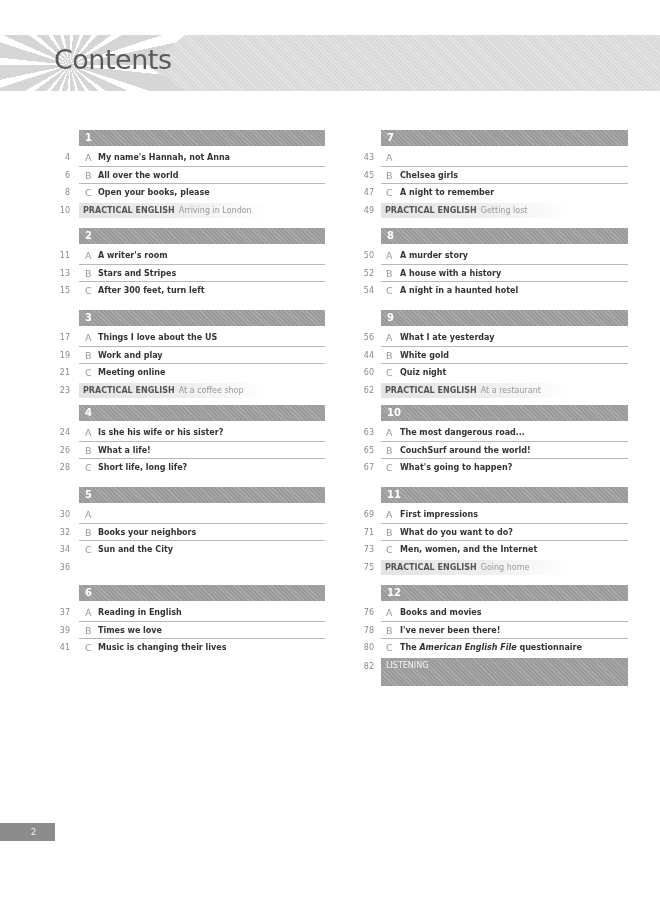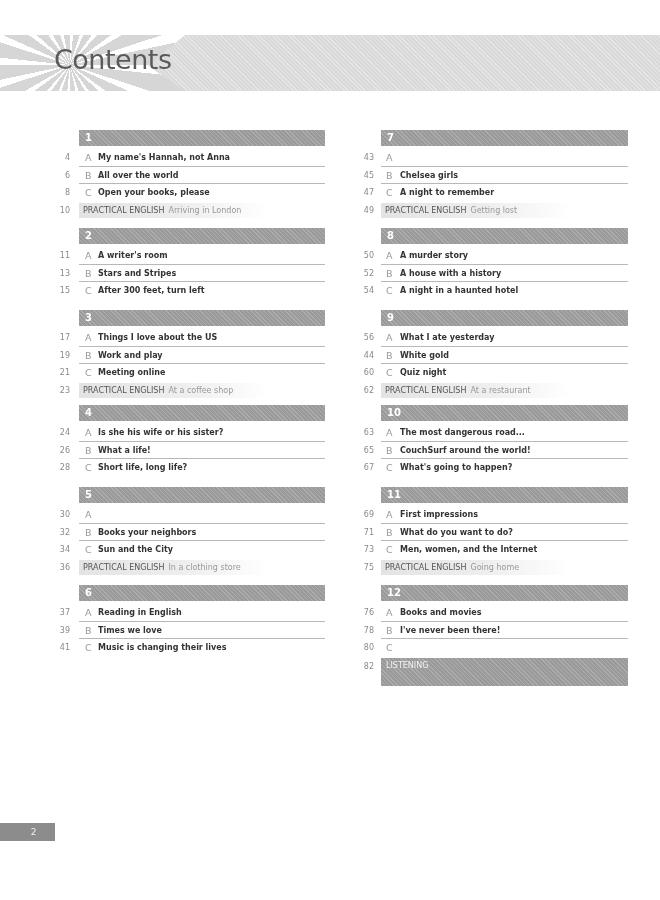--- a/index.html
+++ b/index.html
@@ -47,21 +47,21 @@
     }
     .row .title i { font-style: italic; }
     .sep {
       position: absolute; height: 0; border-top: 1px solid #b8b8b8;
     }
     .pe {
       position: absolute; height: 15px; line-height: 15px; font-size: 8px; white-space: nowrap;
       padding-left: 4px; box-sizing: border-box;
       background: linear-gradient(to right, #e3e3e3 0%, #eeeeee 55%, #ffffff 100%);
     }
-    .pe .pe-label { color: #555; font-weight: normal; }
+    .pe .pe-label { color: #555; font-weight: bold; }
     .pe .pe-title { color: #999; margin-left: 4px; }
     .listening-bar {
       position: absolute; height: 28px; line-height: 16px; font-size: 8px; color: #f2f2f2;
       padding-left: 5px; box-sizing: border-box;
       background:
         repeating-linear-gradient(45deg, rgba(255,255,255,0.18) 0 1px, transparent 1px 3px),
         #9a9a9a;
     }
     .page-num {
       position: absolute; left: 0; top: 823px; width: 55px; height: 18px;
@@ -169,21 +169,20 @@
       <span class="title" style="left: 98px;">Books your neighbors</span>
     </div>
     <div class="sep" style="left: 79px; width: 246px; top: 540.2px;"></div>
     <div class="row" style="left: 0px; top: 541.4px; width: 660px;">
       <span class="pg" style="left: 50px;">34</span>
       <span class="letter" style="left: 85px;">C</span>
       <span class="title" style="left: 98px;">Sun and the City</span>
     </div>
     <div class="row" style="left: 0px; top: 559.1px; width: 660px;">
       <span class="pg" style="left: 50px;">36</span>
-      <div class="pe" style="left: 79px; top: 1px; width: 190px;"><span class="pe-label">PRACTICAL ENGLISH</span><span class="pe-title">In a clothing store</span></div>
     </div>
     <div class="section-bar" style="left: 79px; top: 585px; width: 246px;">6</div>
     <div class="row" style="left: 0px; top: 604px; width: 660px;">
       <span class="pg" style="left: 50px;">37</span>
       <span class="letter" style="left: 85px;">A</span>
       <span class="title" style="left: 98px;">Reading in English</span>
     </div>
     <div class="sep" style="left: 79px; width: 246px; top: 620.5px;"></div>
     <div class="row" style="left: 0px; top: 621.7px; width: 660px;">
       <span class="pg" style="left: 50px;">39</span>
@@ -306,20 +305,21 @@
     <div class="sep" style="left: 381px; width: 247px; top: 620.5px;"></div>
     <div class="row" style="left: 0px; top: 621.7px; width: 660px;">
       <span class="pg" style="left: 354px;">78</span>
       <span class="letter" style="left: 386px;">B</span>
       <span class="title" style="left: 400px;">I've never been there!</span>
     </div>
     <div class="sep" style="left: 381px; width: 247px; top: 638.2px;"></div>
     <div class="row" style="left: 0px; top: 639.4px; width: 660px;">
       <span class="pg" style="left: 354px;">80</span>
       <span class="letter" style="left: 386px;">C</span>
+      <span class="title" style="left: 400px;"><span>The </span><i>American English File</i><span> questionnaire</span></span>
     </div>
     <div class="row" style="left: 0px; top: 658px; width: 660px;">
       <span class="pg" style="left: 354px;">82</span>
       <div class="listening-bar" style="left: 381px; top: 0px; width: 247px;">LISTENING</div>
     </div>
   </div>
 
 <div class="page-num"><span>2</span></div>
 
 </body></html>

